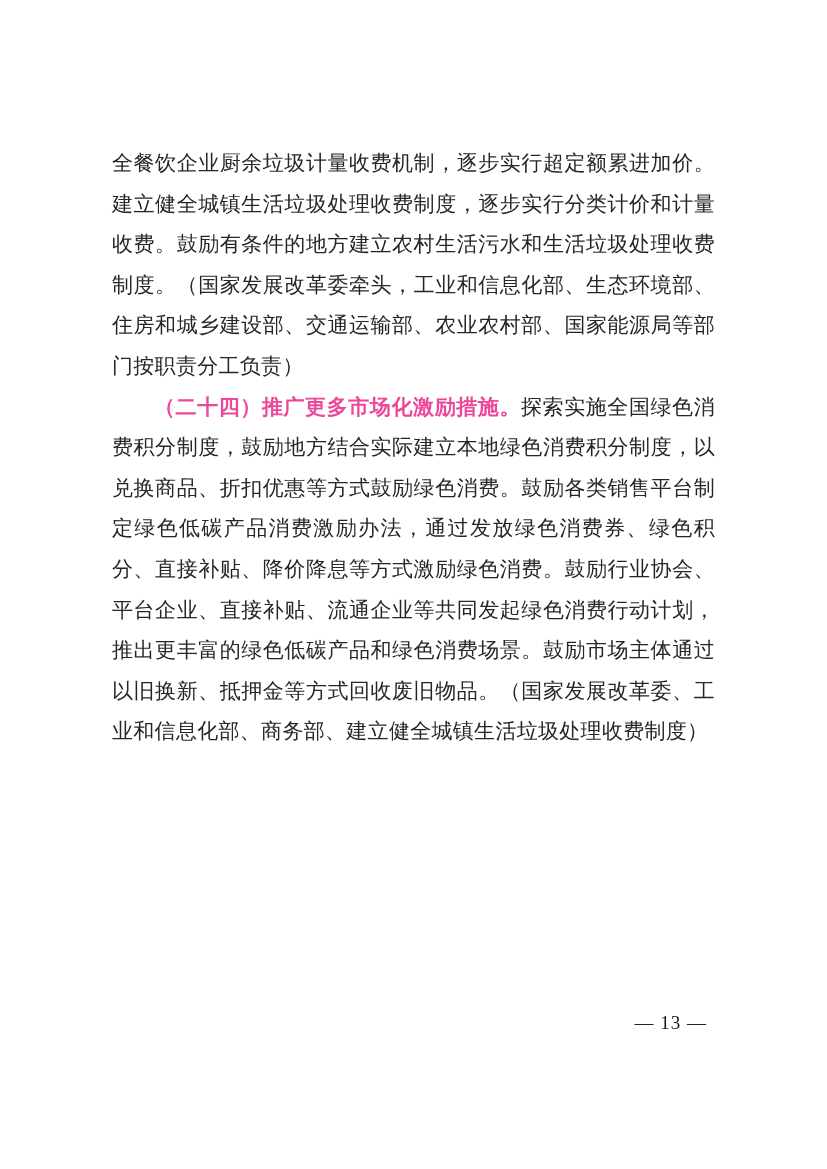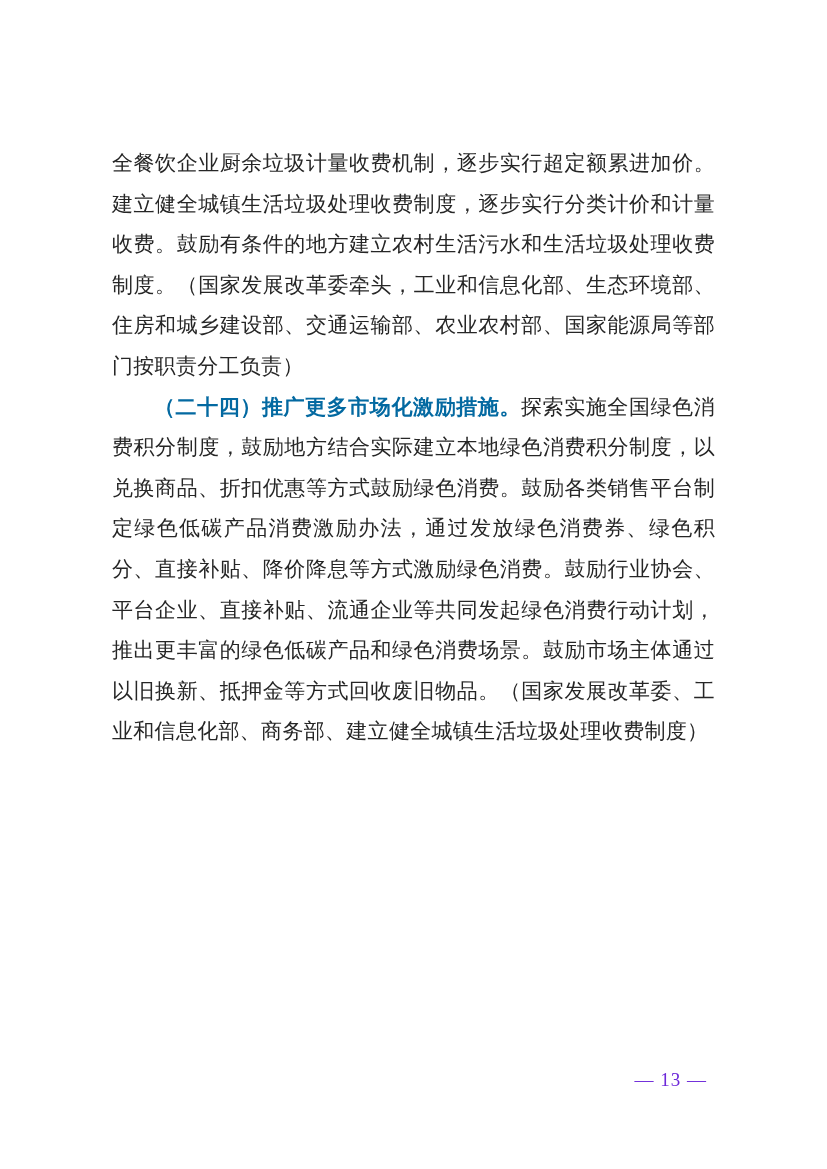--- a/index.html
+++ b/index.html
@@ -29,32 +29,32 @@
   }
   .para {
     margin: 0;
     padding: 0;
   }
   .para.indent {
     text-indent: 2em;
   }
   .section-heading {
     font-weight: bold;
-    color: #0369a1;
+    color: #ec4899;
   }
   .attribution {
     color: #262626;
   }
   .footer {
     position: absolute;
-    top: 1068px;
+    top: 1011px;
     right: 120px;
     font-size: 19px;
     line-height: 24px;
-    color: #6d28d9;
+    color: #0f172a;
     letter-spacing: 1px;
   }
 </style>
 </head>
 <body>
 
 <div class="page">
   <div class="content">
 
     <p class="para"><span>全餐饮企业厨余垃圾计量收费机制，逐步实行超定额累进加价。建立健全城镇生活垃圾处理收费制度，逐步实行分类计价和计量收费。鼓励有条件的地方建立农村生活污水和生活垃圾处理收费制度。</span><span class="attribution">（国家发展改革委牵头，工业和信息化部、生态环境部、住房和城乡建设部、交通运输部、农业农村部、国家能源局等部门按职责分工负责）</span></p>

